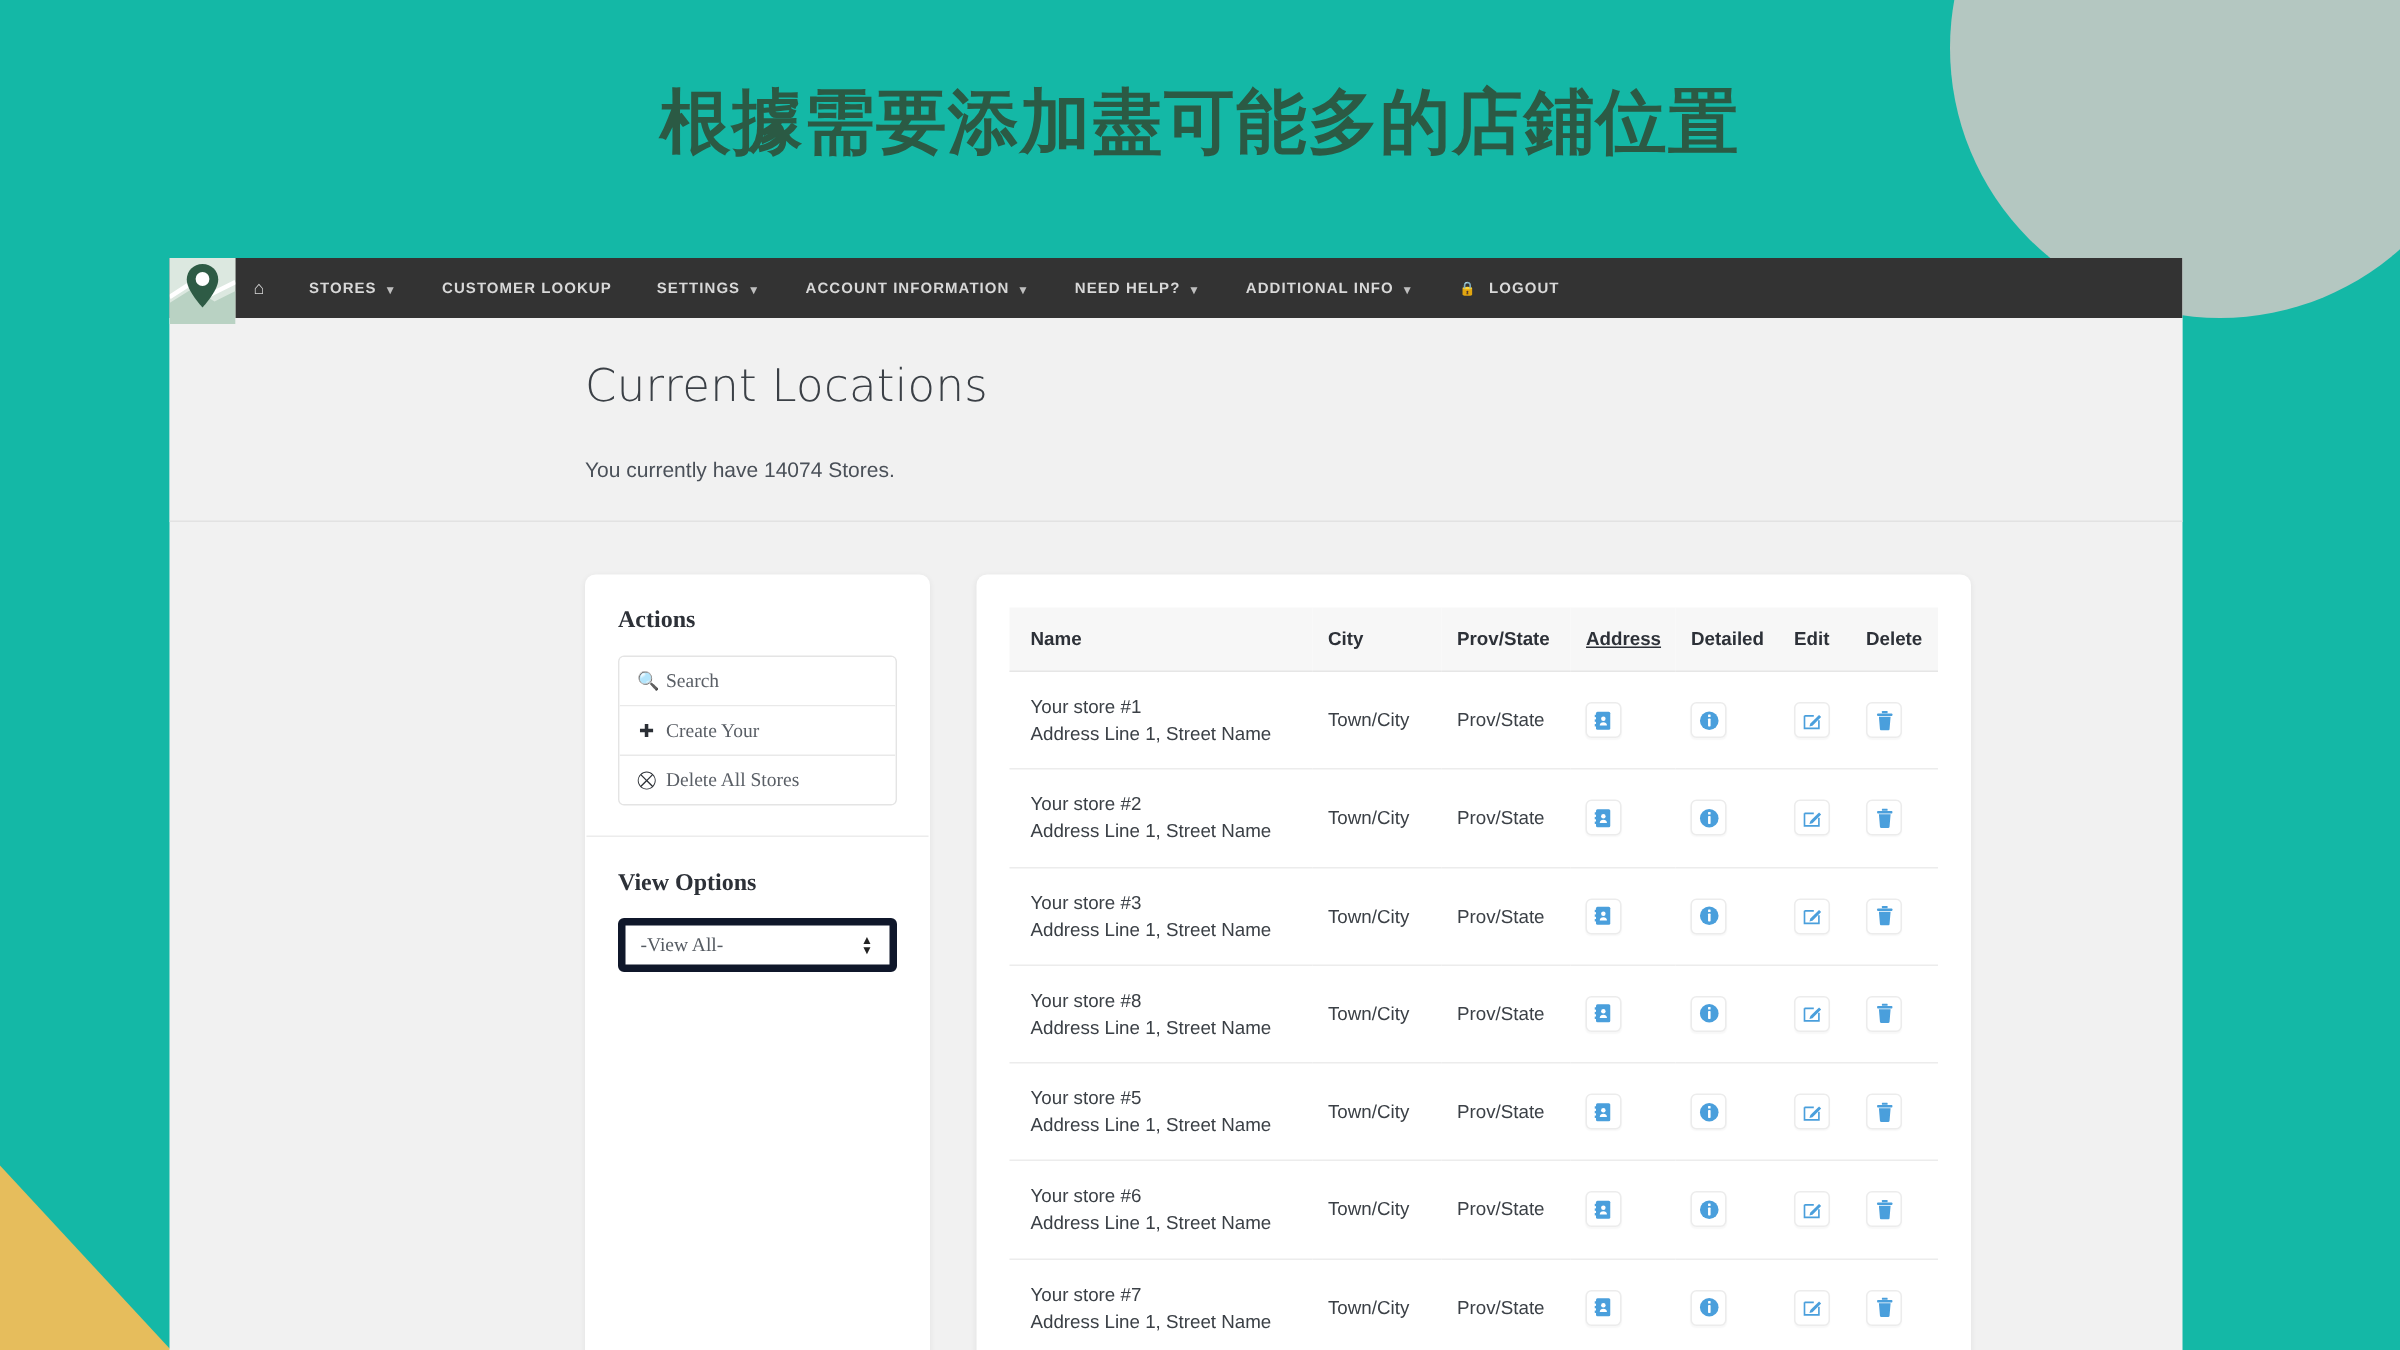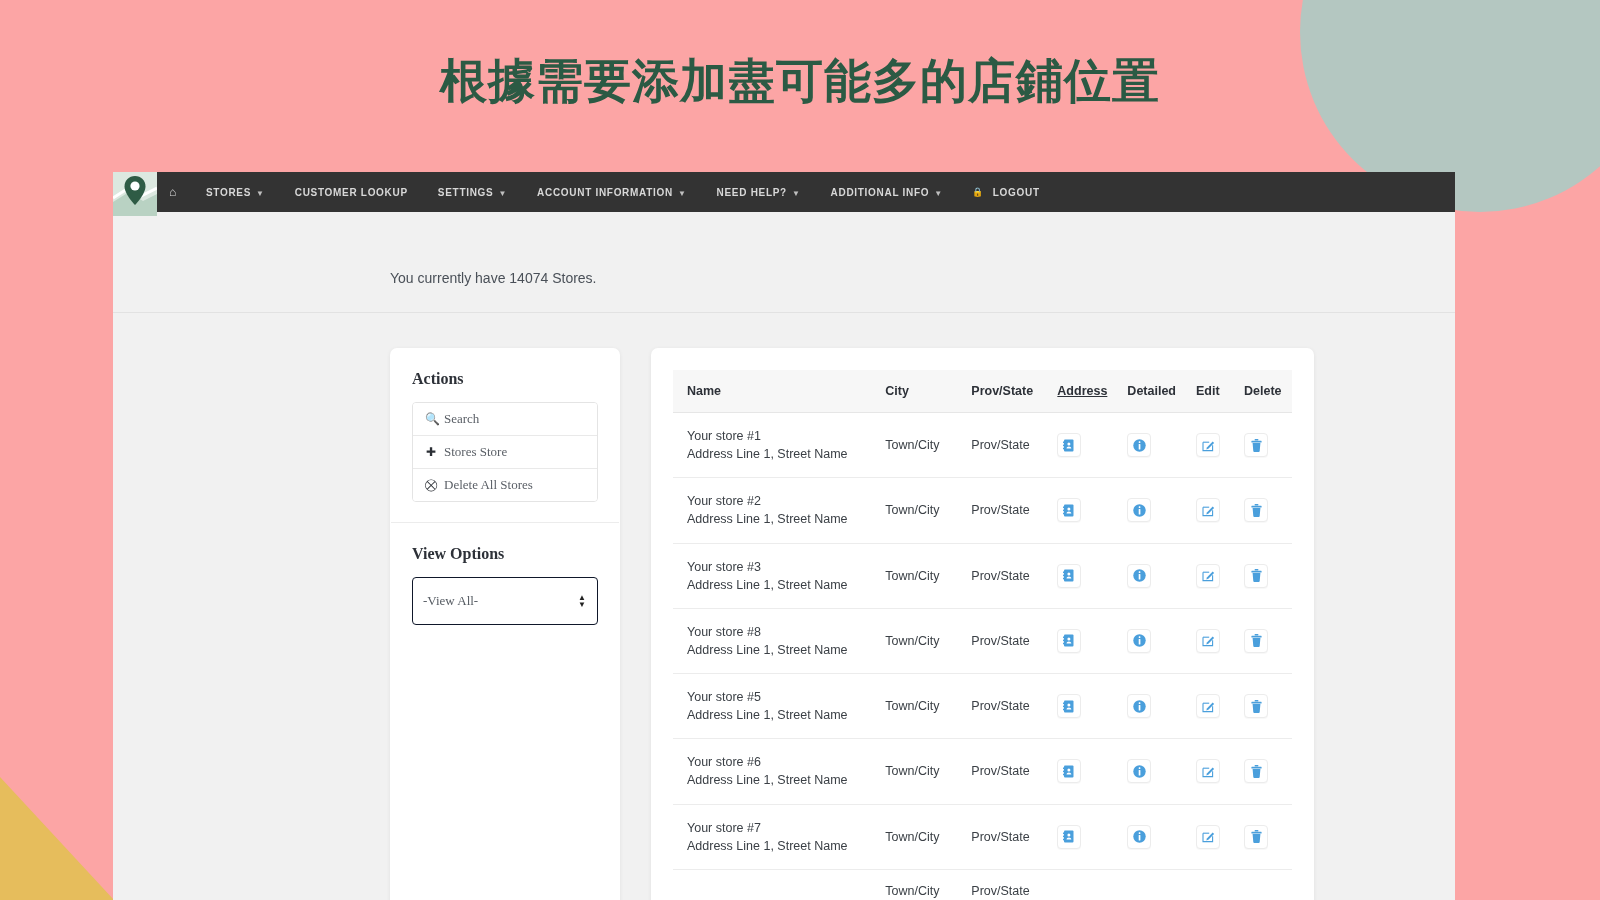--- a/index.html
+++ b/index.html
@@ -2,21 +2,21 @@
 <html><head>
 <meta charset="utf-8">
 <style>
   * { box-sizing: border-box; margin: 0; padding: 0; }
   html, body {
     width: 1600px; height: 900px;
     overflow: hidden;
     font-family: "Liberation Sans", sans-serif;
     background: #e4ecea;
   }
-  #stage { position: relative; width: 1600px; height: 900px; overflow: hidden; background: #fca5a5; }
+  #stage { position: relative; width: 1600px; height: 900px; overflow: hidden; background: #14b8a6; }
 
   
   .deco-circle {
     position: absolute; top: -148px; right: -60px;
     width: 360px; height: 360px; border-radius: 50%;
     background: #b4c7c1;
   }
   .deco-triangle {
     position: absolute; left: 0; bottom: 0;
     width: 0; height: 0;
@@ -112,23 +112,23 @@
     display: flex; align-items: center; gap: 7px;
     padding: 8px 12px;
     font-size: 13px; color: #5a5f66;
     border-bottom: 1px solid #e9e9e9;
     cursor: pointer; background: #fff;
   }
   .action-item:last-child { border-bottom: none; }
   .action-item .gl { color: #2b2f35; font-size: 12px; width: 12px; display:inline-block; text-align:center;}
   .select-box {
     position: relative;
-    border: 1px solid #0f172a; border-radius: 4px;
+    border: 5px solid #0f172a; border-radius: 4px;
     background: #fff;
-    height: 48px;
+    height: 36px;
     display: flex; align-items: center;
     padding: 0 10px;
     font-size: 13px; color: #555b62;
     cursor: pointer;
   }
   .select-arrows {
     position: absolute; right: 11px; top: 50%;
     transform: translateY(-50%);
     display: flex; flex-direction: column; gap: 2px;
     line-height: 5px; font-size: 8px; color: #222;
@@ -221,36 +221,37 @@
           <span class="caret">▼</span>
         </div>
         <div class="nav-item">
           <span class="nav-lock">🔒</span>
           <span>LOGOUT</span>
         </div>
       </div>
     </div>
 
     <div class="page-header">
+      <div class="page-title">Current Locations</div>
       <div class="page-sub">You currently have 14074 Stores.</div>
     </div>
 
     <div class="body-wrap">
 
       <div class="card sidebar">
         <div class="sec">
           <div class="sec-title">Actions</div>
           <div class="actions-list">
             <div class="action-item">
               <span class="gl">🔍</span>
               <span>Search</span>
             </div>
             <div class="action-item">
               <span class="gl">✚</span>
-              <span>Stores Store</span>
+              <span>Create Your</span>
             </div>
             <div class="action-item">
               <span class="gl">⛒</span>
               <span>Delete All Stores</span>
             </div>
           </div>
         </div>
         <div class="sec-divider"></div>
         <div class="sec">
           <div class="sec-title">View Options</div>

